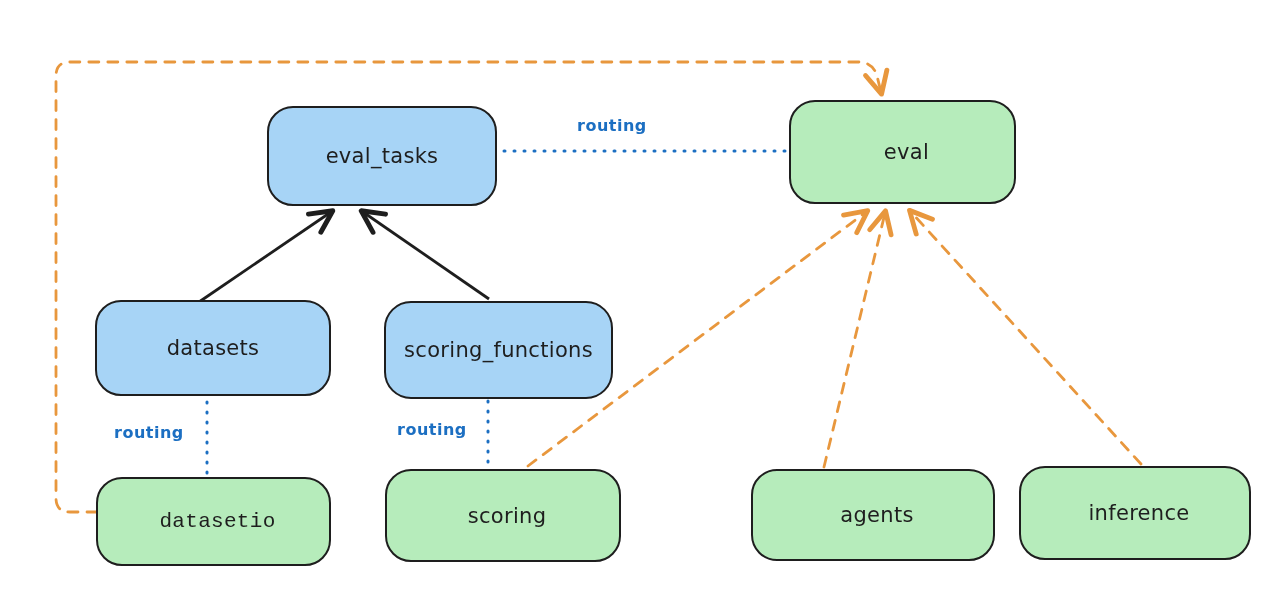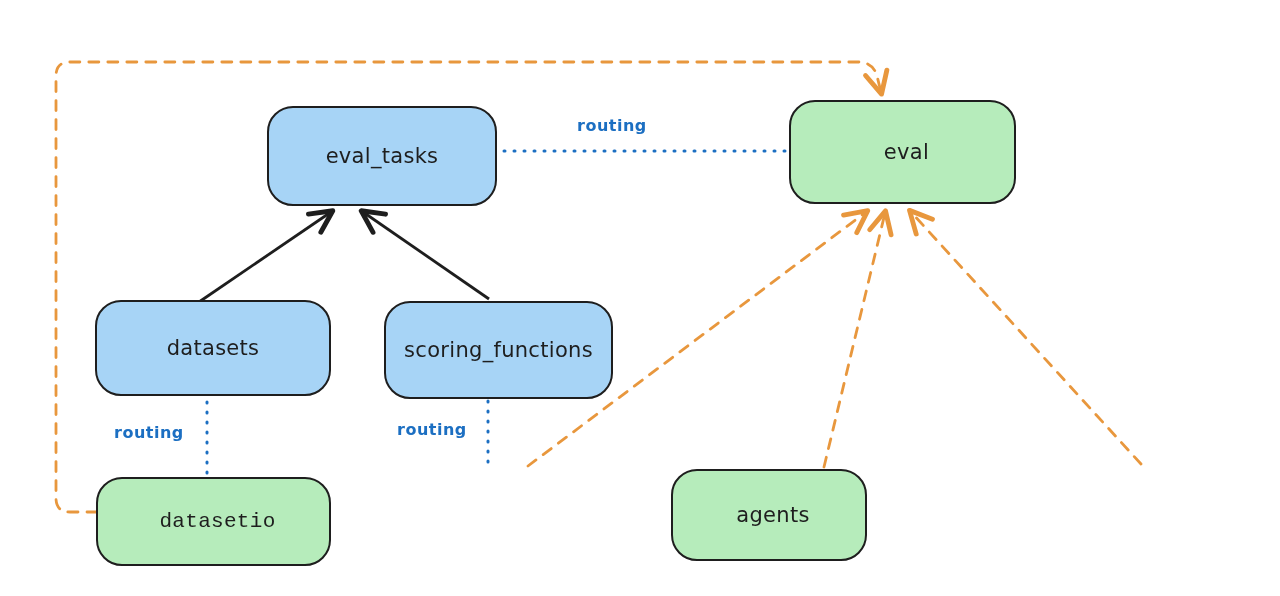--- a/index.html
+++ b/index.html
@@ -34,24 +34,24 @@
     font-size: 21px;
     color: #1e1e1e;
     letter-spacing: 0.3px;
   }
   .node-blue { background: #a7d4f6; }
   .node-green { background: #b6ecbb; padding-left: 8px; }
 
   .n-eval-tasks        { left: 232px;  top: 106px; width: 230px; height: 100px; margin-left: 35px; }
   .n-eval              { left: 789px;  top: 100px; width: 227px; height: 104px; }
   .n-datasets          { left: 95px;   top: 300px; width: 236px; height: 96px;  }
-  .n-scoring-functions { left: 384px;  top: 301px; width: 229px; height: 98px;  }
+  .n-scoring-functions { left: 384px;  top: 301px; width: 229px; height: 98px; border-radius: 27px;  }
   .n-datasetio         { left: 96px;   top: 477px; width: 235px; height: 89px; font-family: Liberation Mono, monospace;  }
   .n-scoring           { left: 385px;  top: 469px; width: 236px; height: 93px;  }
-  .n-agents            { left: 671px;  top: 469px; width: 196px; height: 92px;  }
+  .n-agents            { left: 751px;  top: 469px; width: 244px; height: 92px;  }
   .n-inference         { left: 1019px; top: 466px; width: 232px; height: 94px;  }
 
   .edge-label {
     position: absolute;
     color: #1c6fc2;
     font-weight: 700;
     font-size: 16px;
     letter-spacing: 0.5px;
   }
   .lbl-routing-top      { left: 577px; top: 116px; }
@@ -94,21 +94,27 @@
   </div>
   <div class="node node-blue n-datasets">
     <span>datasets</span>
   </div>
   <div class="node node-blue n-scoring-functions">
     <span>scoring_functions</span>
   </div>
   <div class="node node-green n-datasetio">
     <span>datasetio</span>
   </div>
+  <div class="node node-green n-scoring">
+    <span>scoring</span>
+  </div>
   <div class="node node-green n-agents">
     <span>agents</span>
+  </div>
+  <div class="node node-green n-inference">
+    <span>inference</span>
   </div>
 
   <div class="edge-label lbl-routing-top">routing</div>
   <div class="edge-label lbl-routing-datasets">routing</div>
   <div class="edge-label lbl-routing-scoring">routing</div>
 
 </div>
 
 </body></html>

